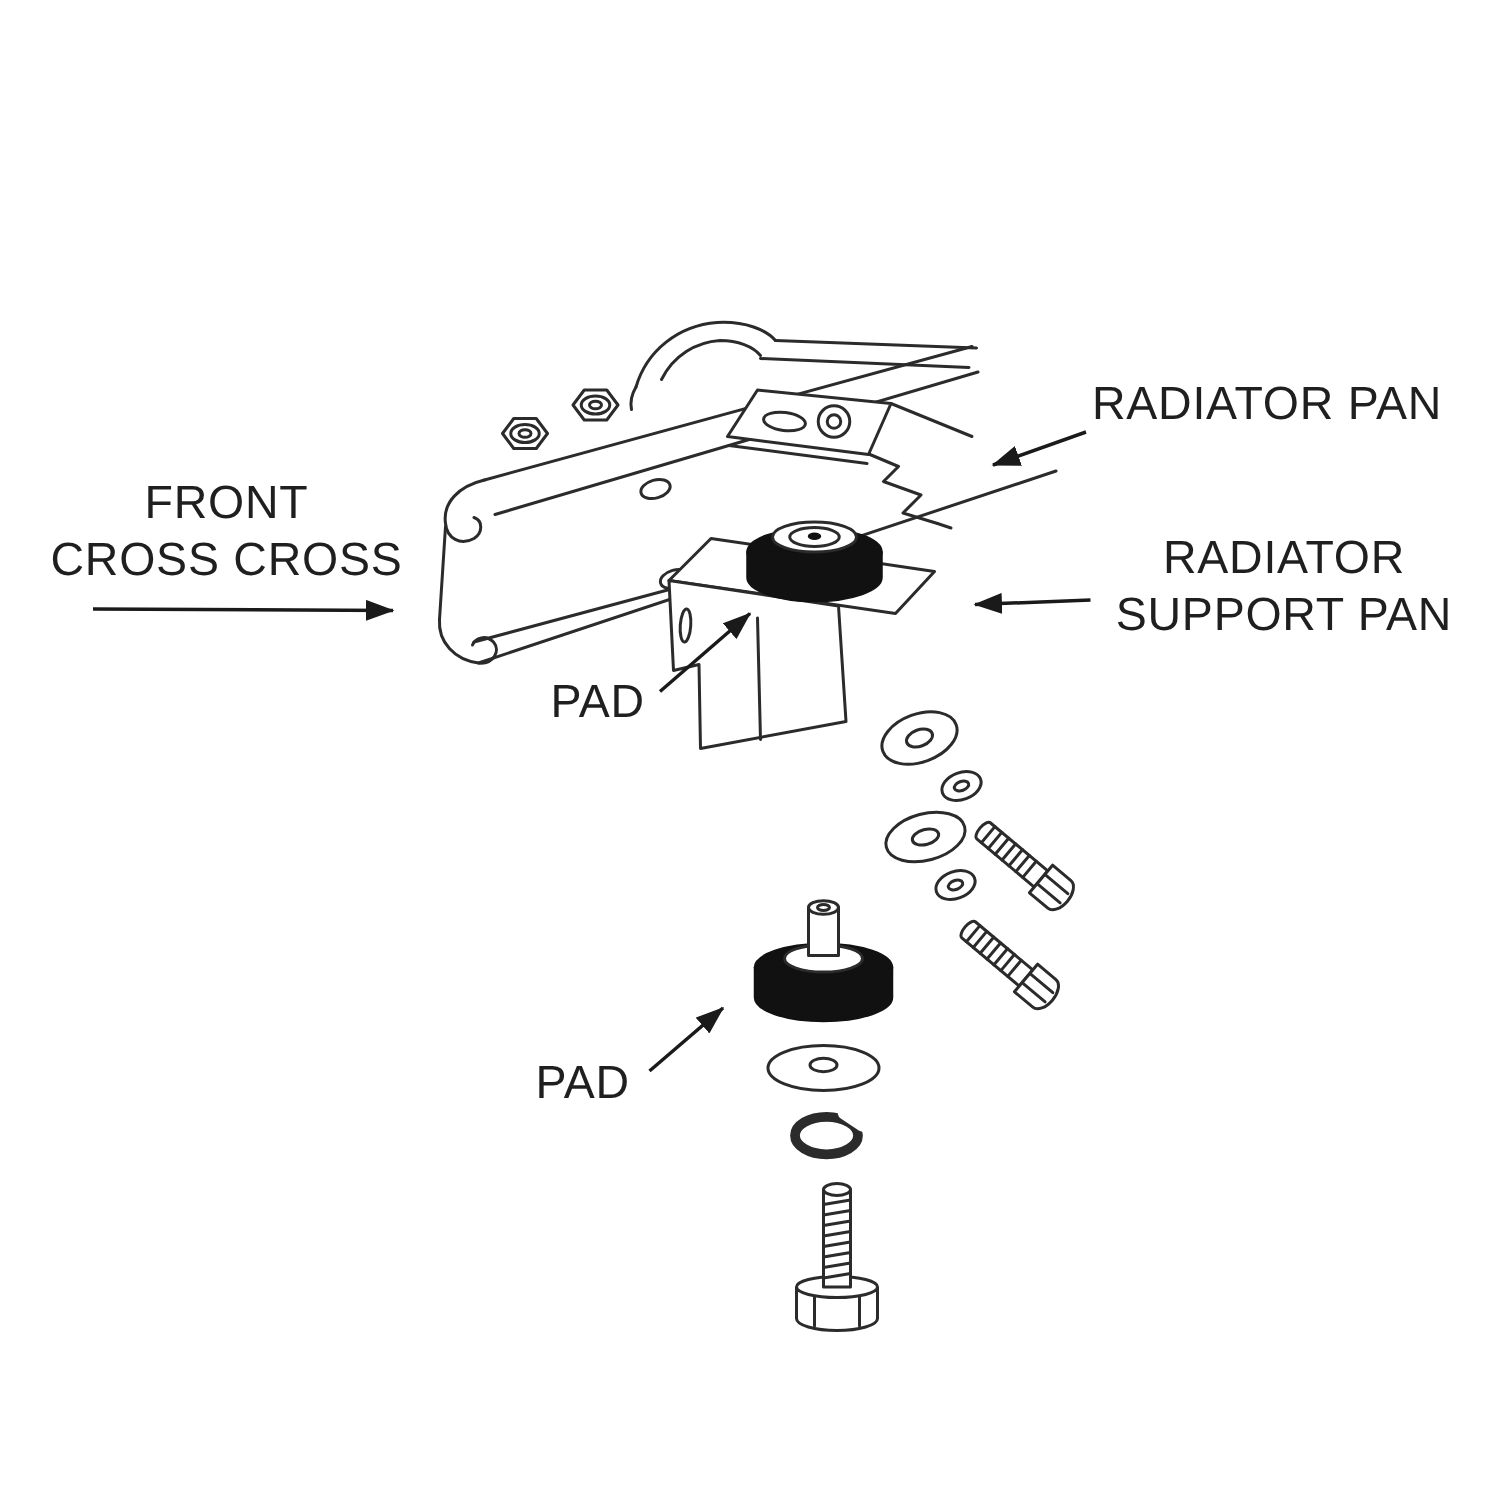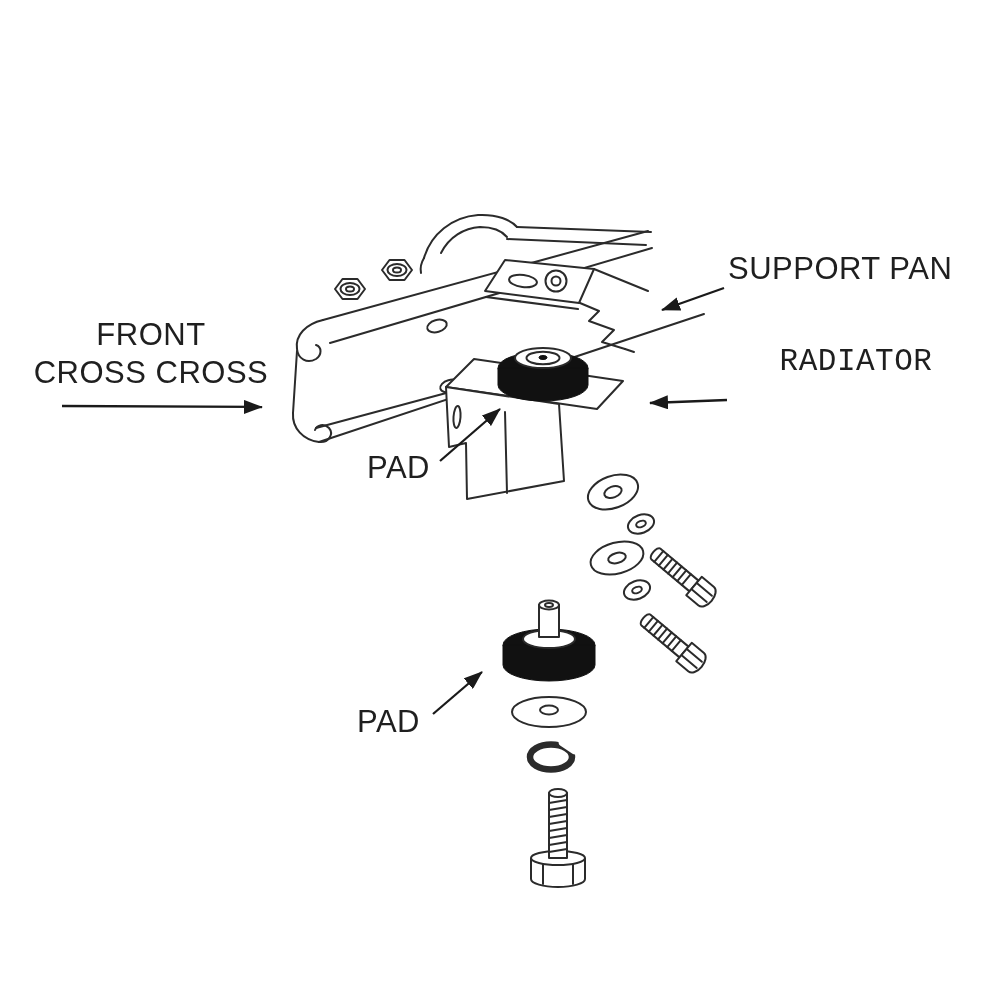--- a/index.html
+++ b/index.html
@@ -147,30 +147,31 @@
     <g>
       <line class="arrow" x1="724" y1="288" x2="662" y2="310" marker-end="url(#ah)"></line>
       <line class="arrow" x1="62" y1="406" x2="262" y2="407" marker-end="url(#ah)"></line>
       <line class="arrow" x1="727" y1="400" x2="650" y2="403" marker-end="url(#ah)"></line>
       <line class="arrow" x1="440" y1="461" x2="500" y2="409" marker-end="url(#ah)"></line>
       <line class="arrow" x1="433" y1="714" x2="482" y2="672" marker-end="url(#ah)"></line>
     </g>
   </svg>
 
   <div class="lbl" style="left:728px; top:250px;">
-    <span>SUPPORT PAN</span>
+    <span>RADIATOR PAN</span>
   </div>
 
   <div class="lbl center" style="left:0px; top:316px; width:302px;">
     <div>FRONT</div>
     <div>CROSS CROSS</div>
   </div>
 
-  <div class="lbl center" style="left:722px; top:343px; width:268px;font-family:Liberation Mono, monospace;">
+  <div class="lbl center" style="left:722px; top:353px; width:268px;">
     <div>RADIATOR</div>
+    <div>SUPPORT PAN</div>
   </div>
 
   <div class="lbl" style="left:367px; top:449px;">
     <span>PAD</span>
   </div>
 
   <div class="lbl" style="left:357px; top:703px;">
     <span>PAD</span>
   </div>
 

